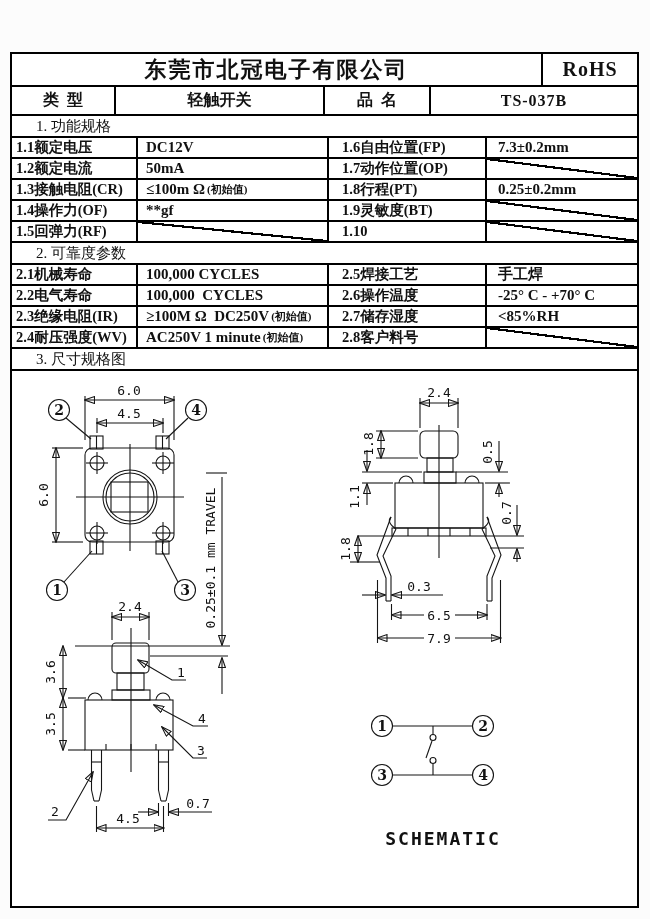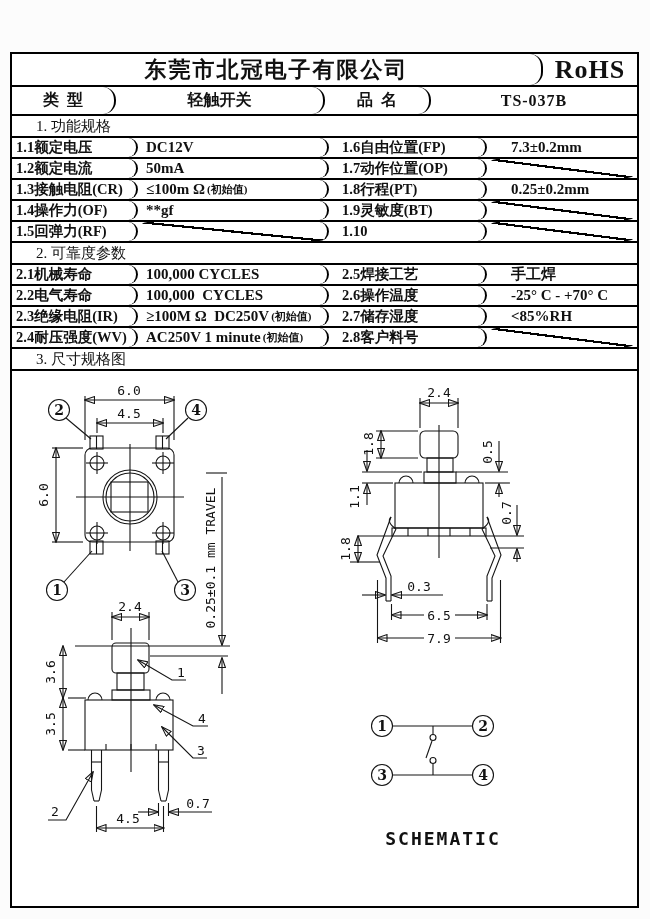--- a/index.html
+++ b/index.html
@@ -2,36 +2,36 @@
 <html><head>
 <meta charset="utf-8">
 <style>
   html,body{margin:0;padding:0;background:#e8e8e8;}
   .sheet{position:relative;width:650px;height:919px;background:#fcfcfc;overflow:hidden;
          font-family:"Liberation Serif","DejaVu Serif",serif;color:#111;}
   .frame{position:absolute;left:10px;top:52px;width:629px;height:856px;
          border:2px solid #000;background:#fff;box-sizing:border-box;}
   .tr{display:flex;border-bottom:2px solid #000;box-sizing:border-box;}
   .td{box-sizing:border-box;border-right:2px solid #000;display:flex;align-items:center;
-      white-space:pre;overflow:hidden;border-radius:13px;}
+      white-space:pre;overflow:hidden;}
   .td.last{border-right:none;flex:1;}
   .r-title{height:33px;}
   .r-title .company{width:531px;justify-content:center;font-size:22px;font-weight:700;letter-spacing:2px;}
-  .r-title .rohs{justify-content:center;font-size:26px;font-weight:600;letter-spacing:1px;}
+  .r-title .rohs{justify-content:center;font-size:20px;font-weight:600;letter-spacing:1px;}
   .r-type{height:29px;font-size:16px;}
   .r-type .c1{width:104px;justify-content:center;font-weight:700;}
   .r-type .c2{width:209px;justify-content:center;font-weight:700;}
   .r-type .c3{width:106px;justify-content:center;font-weight:700;}
   .r-type .c4{justify-content:center;font-weight:700;letter-spacing:1px;}
   .r-sect{height:22px;font-size:15px;font-weight:400;padding-left:24px;align-items:center;display:flex;}
   .r-spec{height:21px;font-size:15px;}
   .r-spec .k{width:126px;padding-left:4px;font-weight:700;font-size:14.5px;}
   .r-spec .v1{width:191px;padding-left:8px;font-weight:600;}
   .r-spec .k2{width:158px;padding-left:13px;font-weight:700;font-size:14.5px;}
-  .r-spec .v2{padding-left:24px;font-weight:600;}
+  .r-spec .v2{padding-left:11px;font-weight:600;}
   .sm{font-size:11px;font-weight:700;margin-left:2px;}
   .diag{background-image:linear-gradient(to top right,
         transparent calc(50% - 1.1px),#000 calc(50% - 1.1px),
         #000 calc(50% + 1.1px),transparent calc(50% + 1.1px));}
   svg.draw{position:absolute;left:0;top:0;pointer-events:none;}
   svg.draw line,svg.draw rect,svg.draw path,svg.draw circle,svg.draw polyline{
       stroke:#151515;stroke-width:1.1;fill:none;}
   svg.draw text{stroke:none;fill:#111;}
   .dt{font:13px "DejaVu Sans Mono",monospace;}
   .pt{font:700 14px "DejaVu Serif",serif;}

